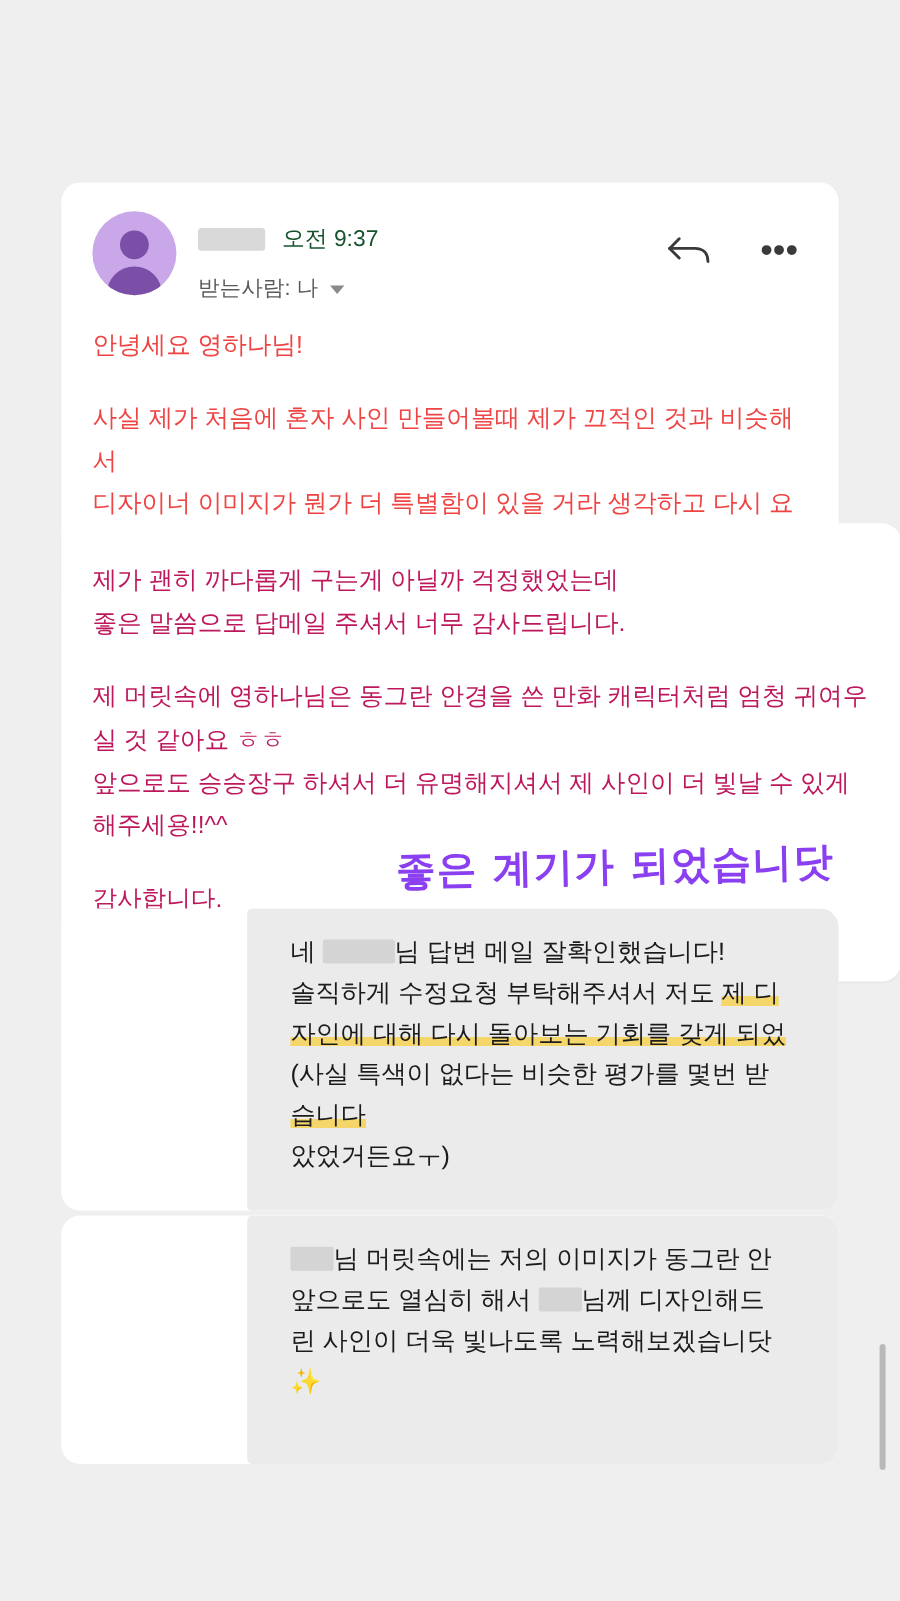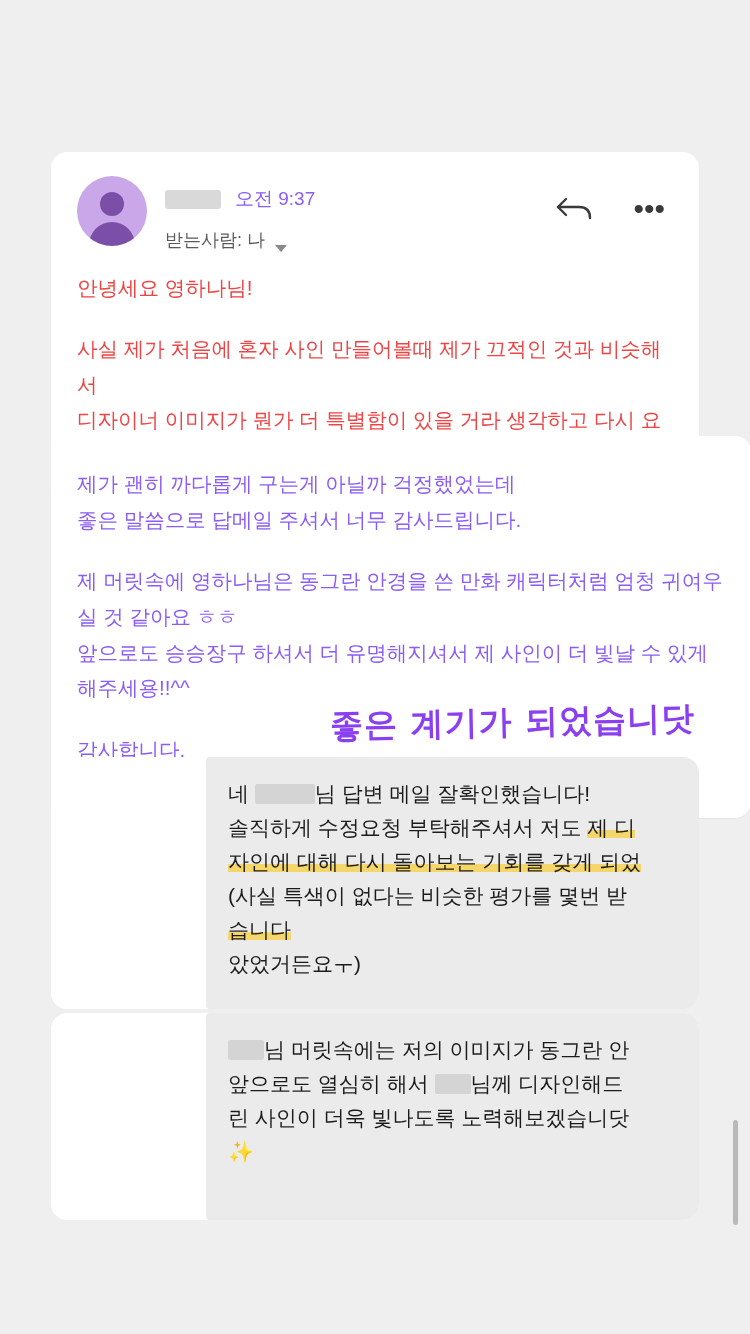--- a/index.html
+++ b/index.html
@@ -84,26 +84,26 @@
   .redact {
     display: inline-block;
     background: #d9d9d9;
     border-radius: 3px;
     height: 19px;
     width: 56px;
     vertical-align: middle;
   }
   .mail-time {
     font-size: 19px;
-    color: #8b5cf6;
+    color: #14532d;
   }
   .meta-row2 {
     margin-top: 16px;
     display: flex;
-    align-items: flex-end;
+    align-items: center;
     gap: 10px;
     font-size: 18px;
     color: #5a5a5a;
   }
   .chev {
     width: 0; height: 0;
     border-left: 6px solid transparent;
     border-right: 6px solid transparent;
     border-top: 7px solid #8a8a8a;
     margin-top: 3px;
@@ -136,21 +136,21 @@
   
   #reply-card {
     position: absolute;
     left: 51px;
     top: 436px;
     width: 648px;
     border-radius: 16px;
     padding: 30px 26px 34px 26px;
     font-size: 20.5px;
     line-height: 1.74;
-    color: #8b5cf6;
+    color: #be185d;
   }
   #reply-card p { margin: 0 0 26px 0; }
   #reply-card p:last-child { margin-bottom: 16px; }
 
   
   #caption {
     position: absolute;
     left: 330px;
     top: 700px;
     font-family: "DejaVu Sans", sans-serif;
@@ -171,21 +171,21 @@
     border-radius: 16px;
     overflow: hidden;
   }
   #chat-card-1 { top: 757px; height: 252px; }
   #chat-card-2 { top: 1013px; height: 207px; }
 
   .bubble {
     position: absolute;
     background: #ebebeb;
     border-radius: 4px;
-    padding: 20px 22px 22px 22px;
+    padding: 20px 22px 22px 36px;
     font-size: 21px;
     line-height: 1.62;
     color: #1b1b1b;
     box-sizing: border-box;
   }
   #bubble-1 {
     left: 155px;
     top: 0;
     width: 493px;
     height: 252px;

